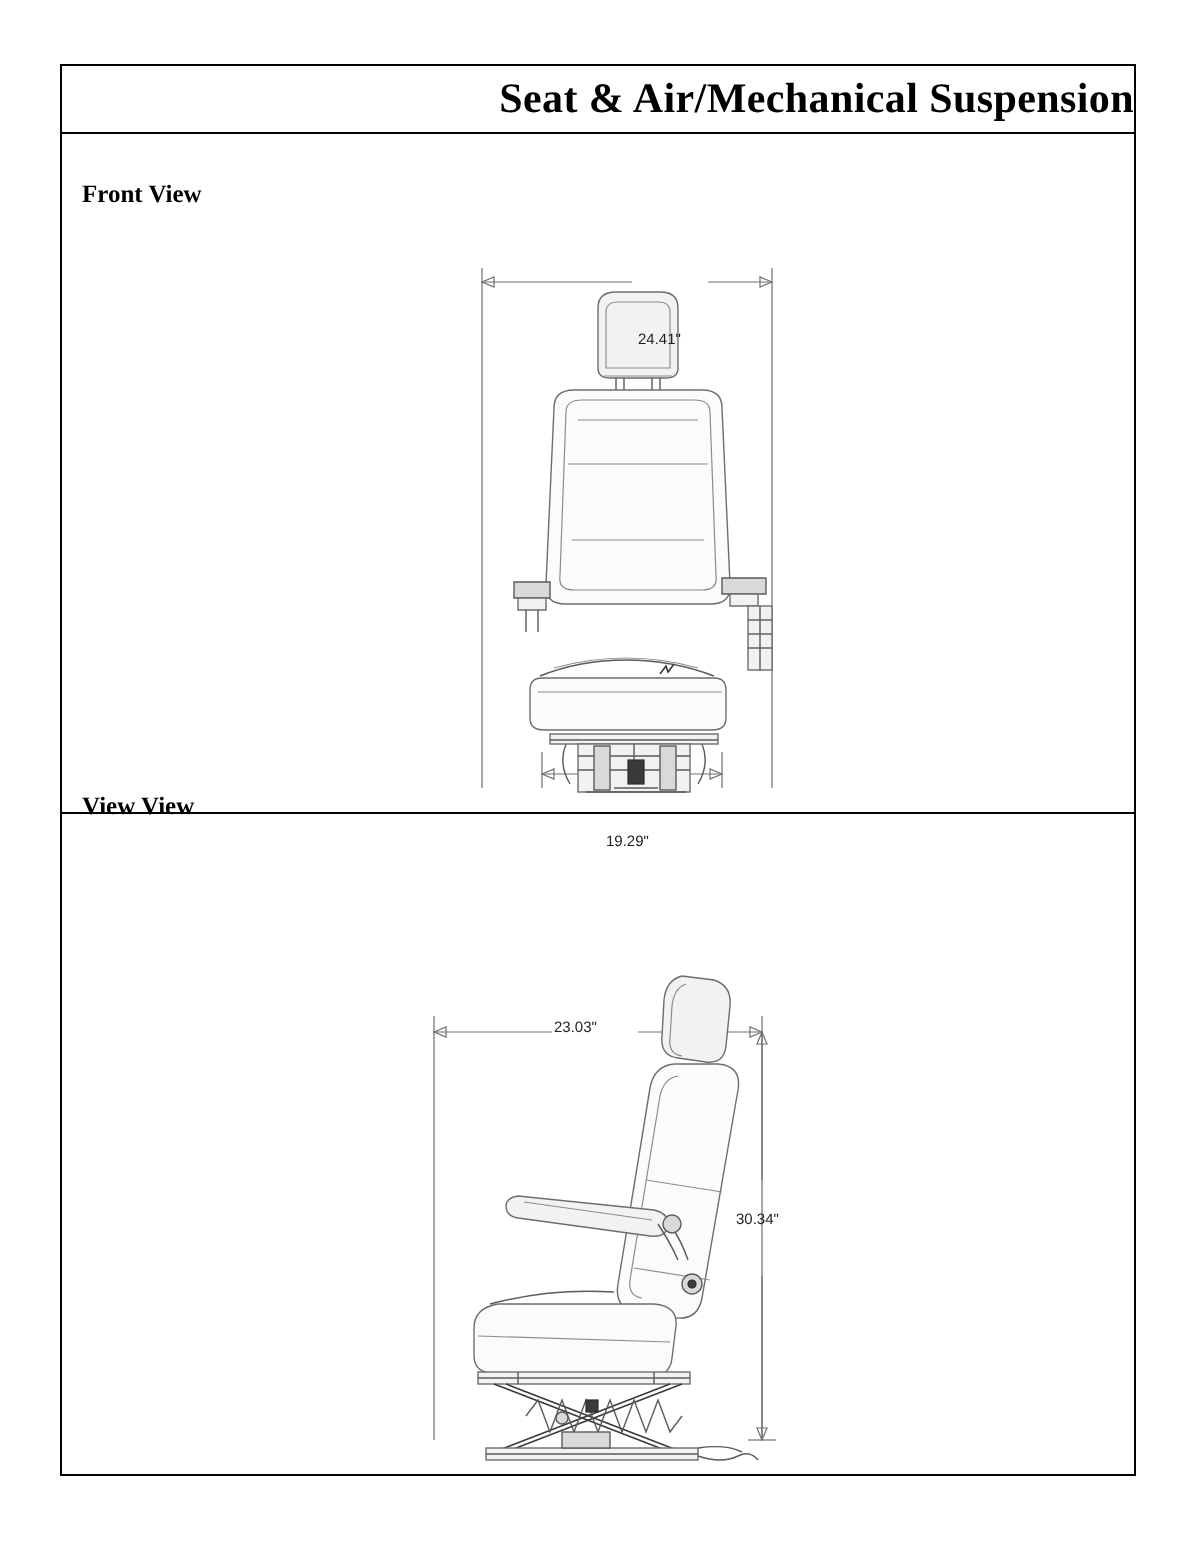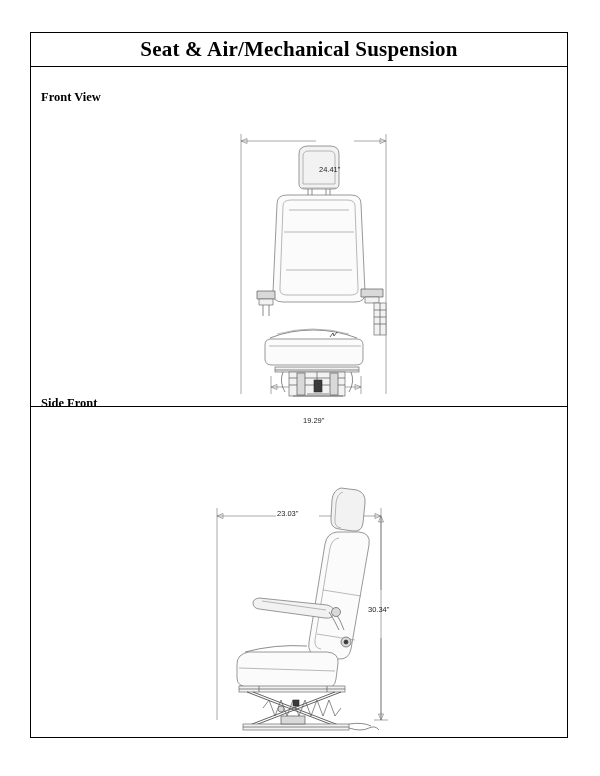--- a/index.html
+++ b/index.html
@@ -31,21 +31,21 @@
   .title-band {
     position: absolute;
     left: 0;
     top: 0;
     width: 100%;
     height: 34px;
     border-bottom: 1px solid #000000;
     box-sizing: border-box;
     display: flex;
     align-items: center;
-    justify-content: center;
+    justify-content: flex-end;
   }
   .title-text {
     font-size: 21px;
     font-weight: bold;
     letter-spacing: 0.2px;
     white-space: nowrap;
   }
 
   
   .panel {
@@ -193,21 +193,21 @@
         </g>
 
       </svg>
     </div>
 
     <div class="dim-label" style="left:288px; top:81px;">24.41"</div>
     <div class="dim-label" style="left:272px; top:332px;">19.29"</div>
   </div>
 
   <div class="panel panel-side">
-    <div class="panel-label">Side Front</div>
+    <div class="panel-label">View View</div>
 
     <div class="view-stage">
       <svg width="538" height="348" viewBox="0 0 538 348">
 
         <g>
           <line class="dimline" x1="186" y1="118" x2="186" y2="330"></line>
           <line class="dimline" x1="350" y1="118" x2="350" y2="330"></line>
           <line class="dimline" x1="186" y1="126" x2="245" y2="126"></line>
           <line class="dimline" x1="288" y1="126" x2="350" y2="126"></line>
           <path class="dimline" d="M186 126 L192 123.5 L192 128.5 Z" fill="#6f6f6f"></path>

